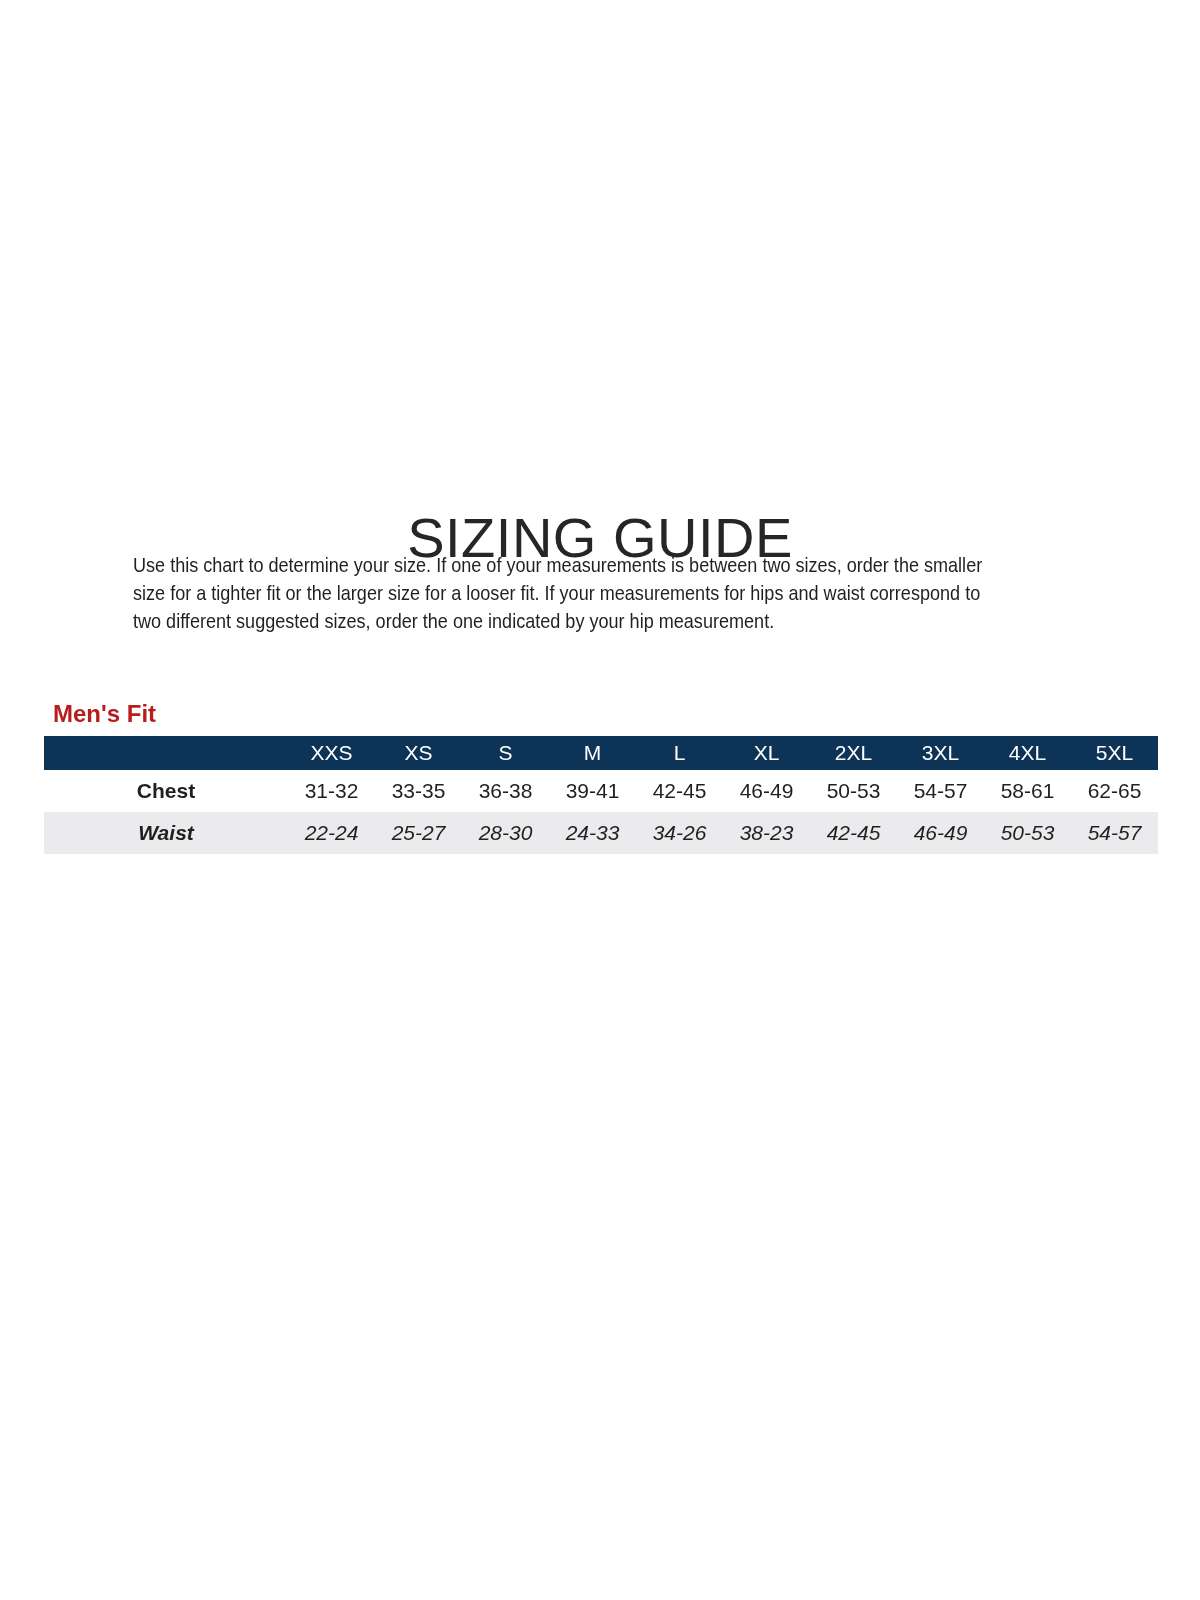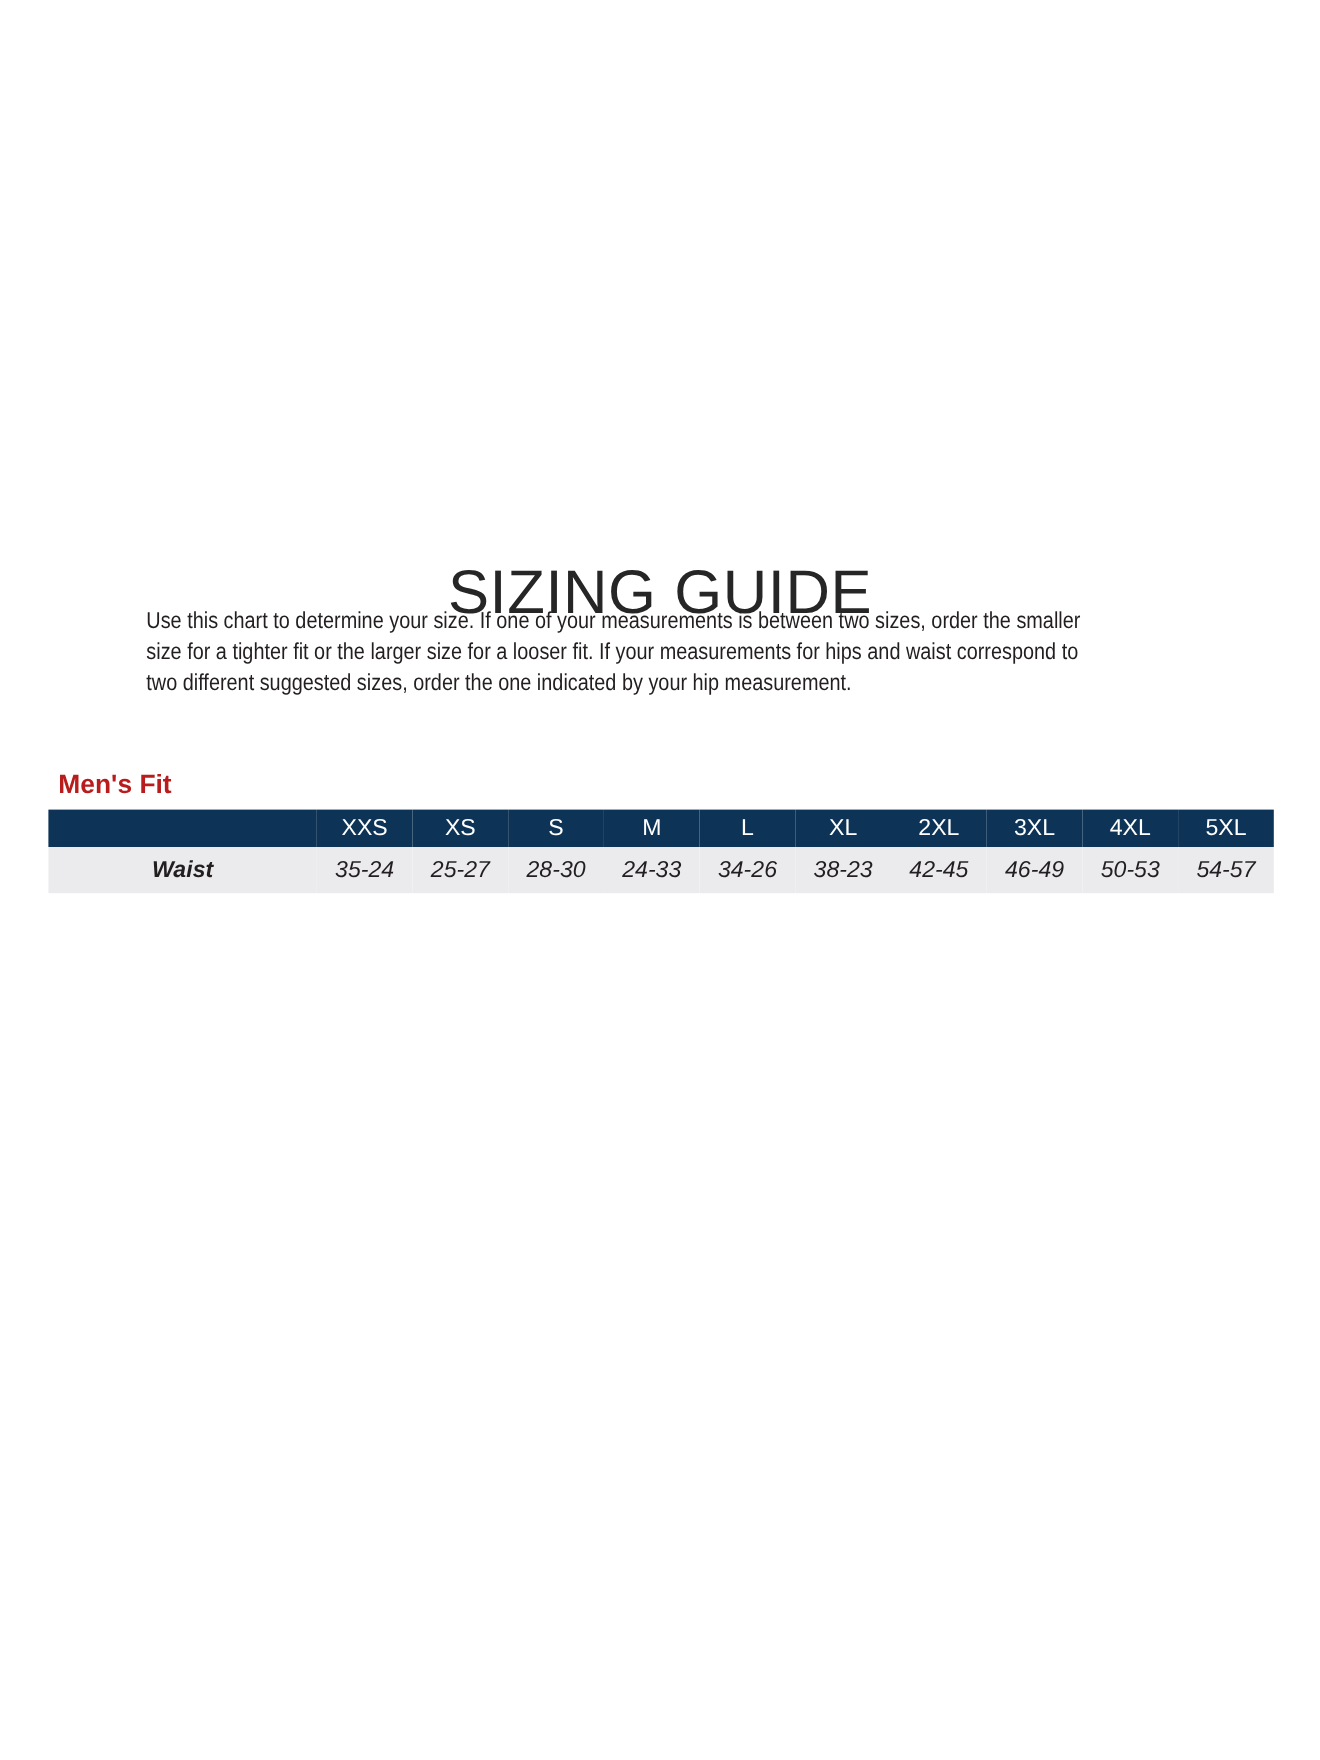--- a/index.html
+++ b/index.html
@@ -112,23 +112,36 @@
       <th>M</th>
       <th>L</th>
       <th>XL</th>
       <th>2XL</th>
       <th>3XL</th>
       <th>4XL</th>
       <th>5XL</th>
     </tr>
   </thead>
   <tbody>
+    <tr>
+      <td class="lbl">Chest</td>
+      <td>31-32</td>
+      <td>33-35</td>
+      <td>36-38</td>
+      <td>39-41</td>
+      <td>42-45</td>
+      <td>46-49</td>
+      <td>50-53</td>
+      <td>54-57</td>
+      <td>58-61</td>
+      <td>62-65</td>
+    </tr>
     <tr class="alt">
       <td class="lbl">Waist</td>
-      <td>35-24</td>
+      <td>22-24</td>
       <td>25-27</td>
       <td>28-30</td>
       <td>24-33</td>
       <td>34-26</td>
       <td>38-23</td>
       <td>42-45</td>
       <td>46-49</td>
       <td>50-53</td>
       <td>54-57</td>
     </tr>

